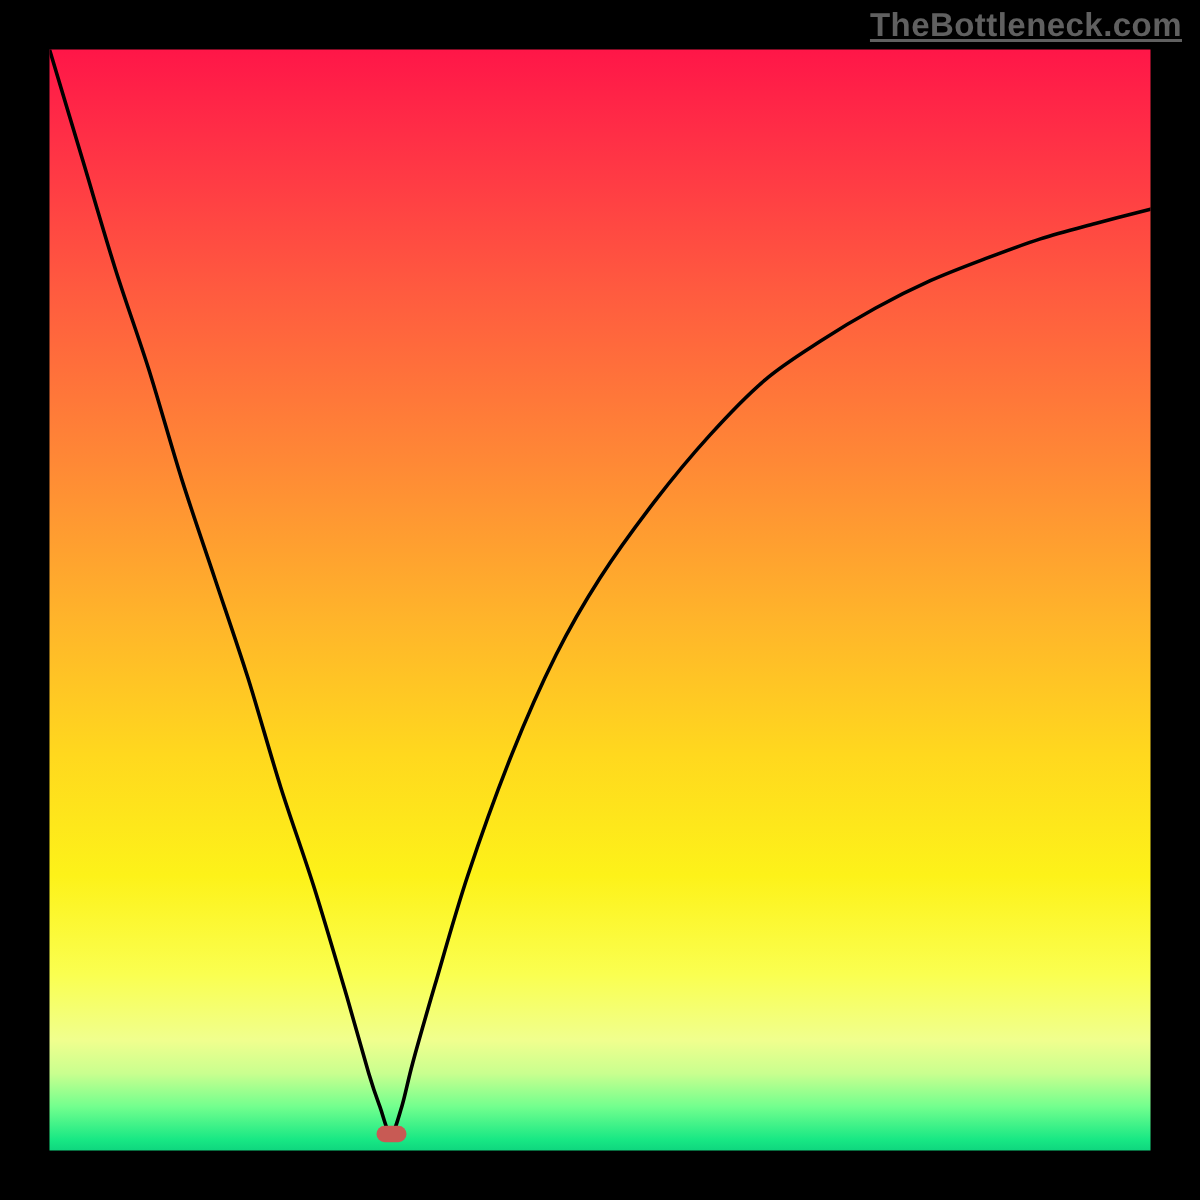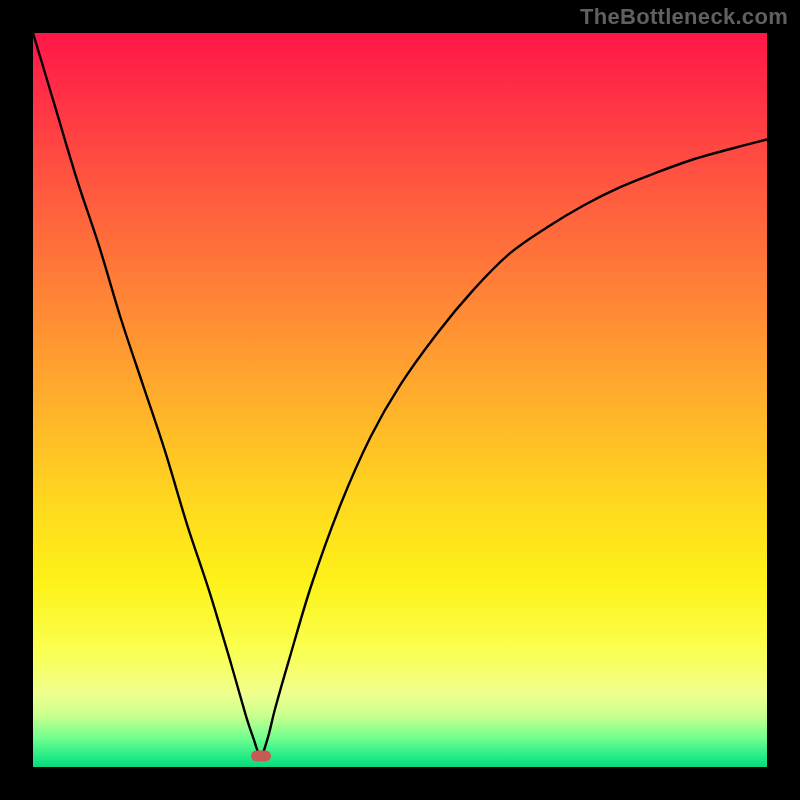--- a/index.html
+++ b/index.html
@@ -20,20 +20,21 @@
   .watermark {
     position: absolute;
     top: 4px;
     right: 12px;
     color: #606060;
     font-size: 22px;
     font-weight: 600;
     letter-spacing: 0.3px;
     z-index: 5;
     user-select: none;
+    text-decoration: underline;
   }
   .plot-area {
     position: absolute;
     left: 33px;
     top: 33px;
     width: 734px;
     height: 734px;
     
     background: linear-gradient(
       to bottom,

